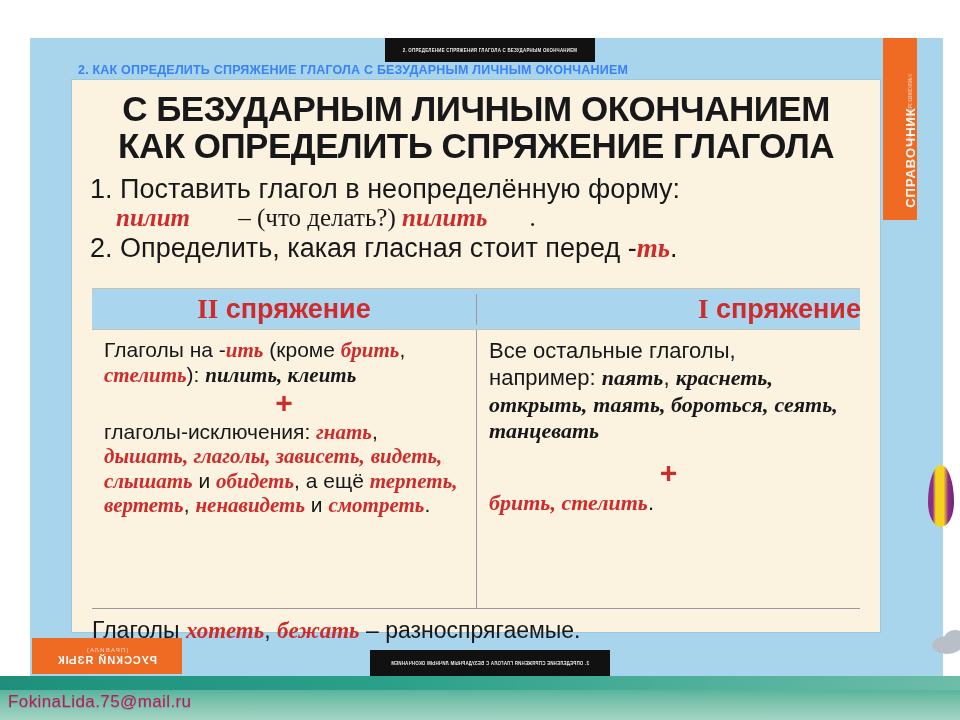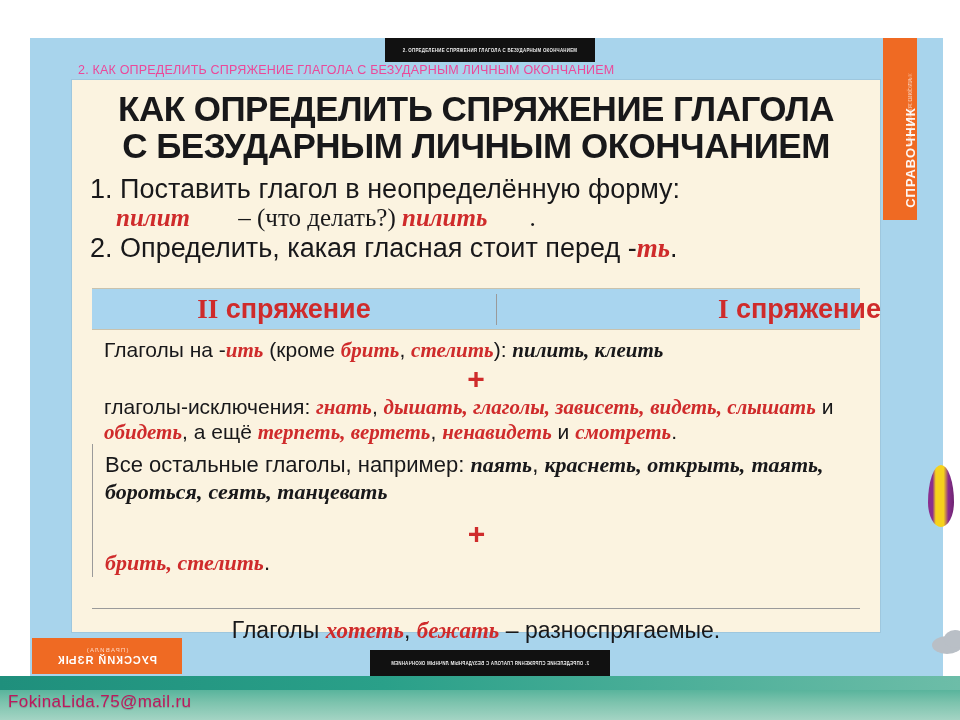--- a/index.html
+++ b/index.html
@@ -91,21 +91,21 @@
   .orange-badge .b-sub{
     color:#ffd9c4;font-size:6px;letter-spacing:1.2px;font-weight:normal;
   }
   .orange-badge .b-main{
     color:#ffffff;font-size:11px;letter-spacing:1px;font-weight:bold;margin-top:1px;
   }
 
   
   .slide-caption{
     position:absolute;left:78px;top:63px;
-    font-size:12.5px;font-weight:normal;color:#ec4899;
+    font-size:12.5px;font-weight:bold;color:#3b82f6;
     letter-spacing:.2px;white-space:nowrap;text-align:right;
   }
 
   
   .panel{
     position:absolute;left:72px;top:80px;width:808px;height:552px;
     background:#fbf3e0;
     box-shadow:0 0 0 1px rgba(0,0,0,.06);
   }
 
@@ -131,46 +131,46 @@
   .red{color:#cf2b2b;}
   .ital{font-family:Liberation Serif, serif;font-style:italic;font-weight:bold;}
   .ser{font-family:"Liberation Serif", serif;margin-left:42px;}
 
   
   .tbl{
     position:absolute;left:20px;top:208px;width:768px;
   }
   .tbl-head{
     display:flex;background:#a9d5ef;height:40px;align-items:center;
-    border-top:1px solid #c9c2ad;border-bottom:1px solid #c9c2ad;gap:20px;
+    border-top:1px solid #c9c2ad;border-bottom:1px solid #c9c2ad;
   }
   .tbl-head .cell{
     flex:0 0 50%;text-align:center;
     font-size:27px;font-weight:bold;color:#cf2b2b;
     font-family:"Liberation Sans", sans-serif;
   }
   .tbl-head .cell .rn{font-family:"Liberation Serif", serif;}
   .tbl-head .cell.right{border-left:1px solid #9a9a9a;text-align:right;}
 
-  .tbl-body{display:flex;min-height:278px;flex-direction:column;}
+  .tbl-body{display:flex;min-height:278px;}
   .col{flex:0 0 50%;padding:8px 12px 0 12px;box-sizing:border-box;}
   .col.right{border-left:1px solid #9a9a9a;}
   .col p{
     margin:0;font-size:21px;line-height:1.17;color:#18181a;
     font-family:"Liberation Sans", sans-serif;
   }
   .col.right p{font-size:22px;line-height:1.22;}
   .plus{
     text-align:center;color:#cf2b2b;font-size:30px;font-weight:bold;
     line-height:.95;margin:2px 0 2px 0;
   }
   .col.right .plus{margin-top:14px;}
 
   .tbl-foot{
-    border-top:1px solid #9a9a9a;padding:8px 0 6px 0;text-align:center;
+    border-top:1px solid #9a9a9a;padding:8px 0 6px 0;text-align:left;
     font-size:23px;color:#18181a;
     font-family:"Liberation Sans", sans-serif;
   }
 </style>
 </head>
 <body>
 
 <div class="sky-right"></div>
 <div class="balloon"></div>
 <div class="cloud c1"></div>
@@ -186,22 +186,22 @@
   <div class="vtext tiny">РУССКИЙ ЯЗЫК</div>
   <div class="vtext small">НАЧАЛЬНАЯ ШКОЛА</div>
   <div class="vtext">СПРАВОЧНИК</div>
 </div>
 
 <div class="slide-caption">2. КАК ОПРЕДЕЛИТЬ СПРЯЖЕНИЕ ГЛАГОЛА С БЕЗУДАРНЫМ ЛИЧНЫМ ОКОНЧАНИЕМ</div>
 
 <div class="panel">
 
   <div class="big-title">
+    <span class="l2">С БЕЗУДАРНЫМ ЛИЧНЫМ ОКОНЧАНИЕМ</span>
     <span class="l2">КАК ОПРЕДЕЛИТЬ СПРЯЖЕНИЕ ГЛАГОЛА</span>
-    <span class="l2">С БЕЗУДАРНЫМ ЛИЧНЫМ ОКОНЧАНИЕМ</span>
   </div>
 
   <div class="steps">
 
     <div class="step">
       <span>1.</span>
       <span>Поставить глагол в неопределённую форму:</span>
       <span class="sub">
         <span class="red ital">пилит</span><span class="ser"> – (что делать?) </span><span class="red ital">пилить</span><span class="ser">.</span>
       </span>

